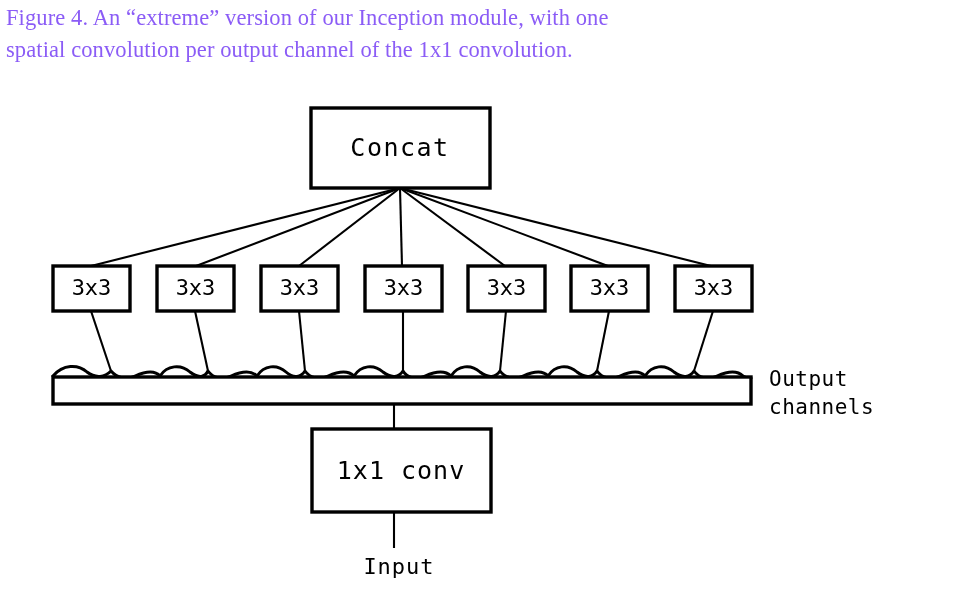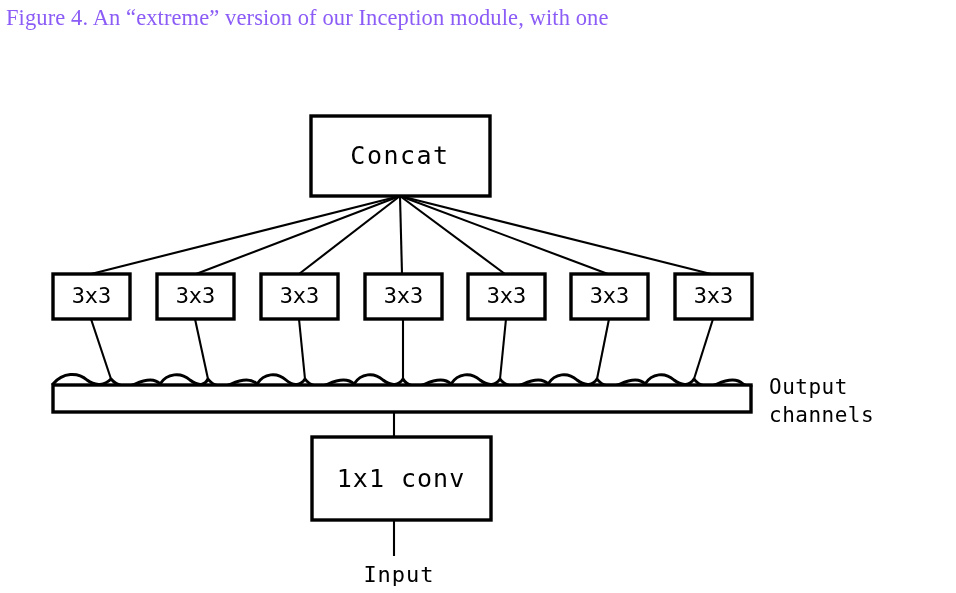--- a/index.html
+++ b/index.html
@@ -9,21 +9,21 @@
     color:#000000;
   }
   #caption{
     position:absolute;left:6px;top:2px;width:944px;
     font-family:"Liberation Serif", serif;
     font-size:22.5px;line-height:32px;color:#8b5cf6;
     letter-spacing:0.1px;
   }
   #caption .line{display:block;white-space:pre;}
   #figure{
-    position:absolute;left:0;top:96px;width:800px;height:497px;
+    position:absolute;left:0;top:88px;width:800px;height:497px;
   }
   svg{display:block;}
   .boxtext{
     font-family:"DejaVu Sans Mono","Liberation Mono",monospace;
     font-weight:500;
     fill:#000000;
     text-anchor:middle;
     dominant-baseline:middle;
   }
   .t-concat{font-size:25px;letter-spacing:1.5px;}
@@ -33,20 +33,21 @@
   .t-input{font-size:22px;letter-spacing:1px;}
   .bx{fill:#ffffff;stroke:#000000;stroke-width:3.4;}
   .ln{stroke:#000000;stroke-width:2.1;fill:none;stroke-linecap:butt;}
   .wv{stroke:#000000;stroke-width:3.0;fill:none;stroke-linecap:round;stroke-linejoin:round;}
 </style>
 </head>
 <body>
 
 <div id="caption">
   <span class="line">Figure 4. An “extreme” version of our Inception module, with one</span>
+  <span class="line">spatial convolution per output channel of the 1x1 convolution.</span>
 </div>
 
 <div id="figure">
 <svg width="956" height="497" viewBox="0 0 956 497" xmlns="http://www.w3.org/2000/svg">
 
   <g>
     <line class="ln" x1="400" y1="100" x2="91" y2="178"></line>
     <line class="ln" x1="400" y1="100" x2="196" y2="178"></line>
     <line class="ln" x1="400" y1="100" x2="299" y2="178"></line>
     <line class="ln" x1="400" y1="100" x2="402" y2="178"></line>

